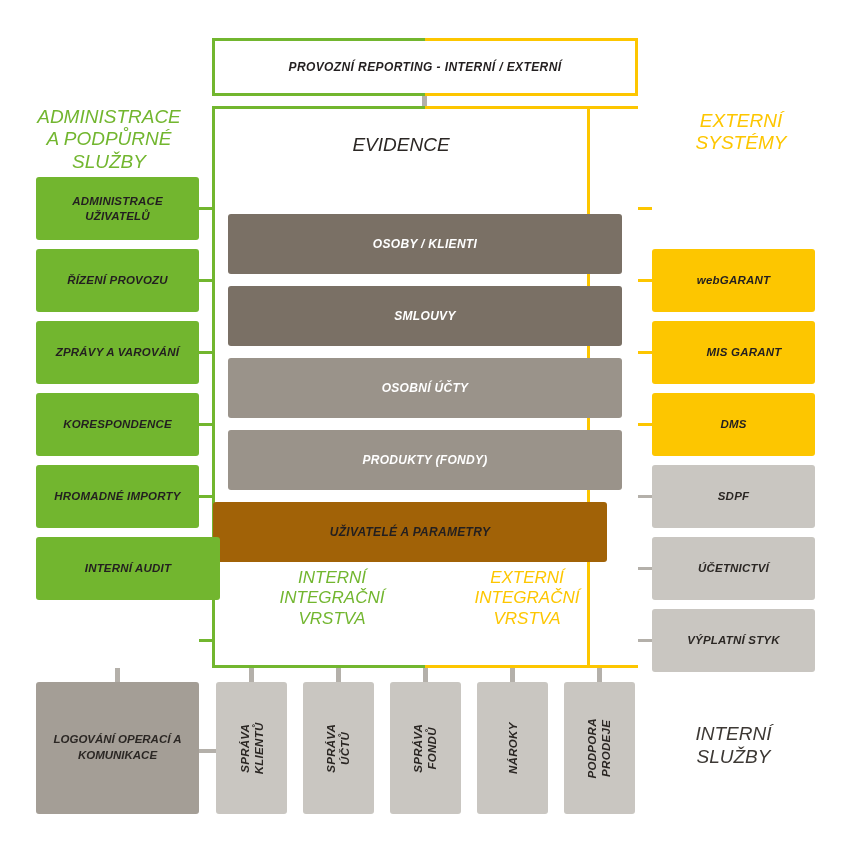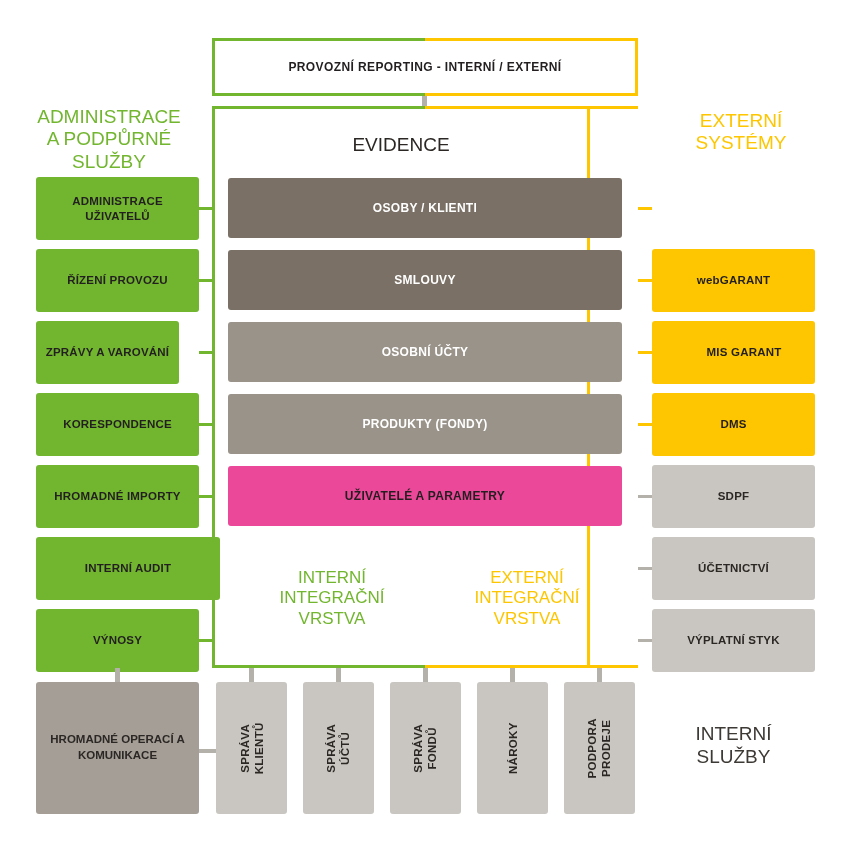--- a/index.html
+++ b/index.html
@@ -1,21 +1,21 @@
 <!DOCTYPE html>
 <html><head>
 <meta charset="utf-8">
 <style>
   html,body{margin:0;padding:0;background:#ffffff;}
   body{
     width:850px;height:850px;
     font-family:"Liberation Sans","DejaVu Sans",sans-serif;
     -webkit-font-smoothing:antialiased;
   }
-  #stage{position:relative;width:850px;height:850px;overflow:hidden;background:#fff;}
+  #stage{position:relative;width:850px;height:850px;overflow:hidden;background:#fff;font-style:italic;}
 
   
   .box{
     position:absolute;
     box-sizing:border-box;
     display:flex;align-items:center;justify-content:center;
     text-align:center;
     border-radius:3px;
     font-weight:bold;
     letter-spacing:.2px;
@@ -23,21 +23,21 @@
   }
   .box span{display:block;}
 
   .green-box{background:#72B62F;color:#231f20;font-size:11.5px;}
   .yellow-box{background:#FDC600;color:#231f20;font-size:11.5px;}
   .gray-box{background:#C9C6C1;color:#2b2724;font-size:11.5px;}
 
   
   .bar{position:absolute;box-sizing:border-box;display:flex;align-items:center;
        justify-content:center;border-radius:3px;font-weight:bold;font-size:12px;
-       letter-spacing:.3px;}
+       letter-spacing:.3px;margin-top:36px;}
 
   
   .col-head{
     position:absolute;text-align:center;line-height:1.18;
     font-size:19px;font-weight:400;
   }
   .col-head.left{color:#72B62F;}
   .col-head.right{color:#FDC600;}
 
   
@@ -131,21 +131,21 @@
     </div>
     <div class="bar" style="left:16px;top:144px;width:394px;height:60px;background:#7A7065;color:#ffffff;">
       <span>SMLOUVY</span>
     </div>
     <div class="bar" style="left:16px;top:216px;width:394px;height:60px;background:#9A938A;color:#ffffff;">
       <span>OSOBNÍ ÚČTY</span>
     </div>
     <div class="bar" style="left:16px;top:288px;width:394px;height:60px;background:#9A938A;color:#ffffff;">
       <span>PRODUKTY (FONDY)</span>
     </div>
-    <div class="bar" style="left:16px;top:360px;width:394px;height:60px;background:#ec4899;color:#231f20;">
+    <div class="bar" style="left:1px;top:360px;width:394px;height:60px;background:#a16207;color:#231f20;">
       <span>UŽIVATELÉ A PARAMETRY</span>
     </div>
 
     <div class="layer-label internal" style="left:30px;top:462px;width:180px;">
       <div>INTERNÍ</div>
       <div>INTEGRAČNÍ</div>
       <div>VRSTVA</div>
     </div>
     <div class="layer-label external" style="left:225px;top:462px;width:180px;">
       <div>EXTERNÍ</div>
@@ -170,34 +170,31 @@
 
   <div class="box green-box" style="left:36px;top:177px;width:163px;height:63px;">
     <div>
       <span>ADMINISTRACE</span>
       <span>UŽIVATELŮ</span>
     </div>
   </div>
   <div class="box green-box" style="left:36px;top:249px;width:163px;height:63px;">
     <span>ŘÍZENÍ PROVOZU</span>
   </div>
-  <div class="box green-box" style="left:36px;top:321px;width:143px;height:63px;">
+  <div class="box green-box" style="left:36px;top:321px;width:163px;height:63px;">
     <span>ZPRÁVY A VAROVÁNÍ</span>
   </div>
   <div class="box green-box" style="left:36px;top:393px;width:163px;height:63px;">
     <span>KORESPONDENCE</span>
   </div>
   <div class="box green-box" style="left:36px;top:465px;width:163px;height:63px;">
     <span>HROMADNÉ IMPORTY</span>
   </div>
   <div class="box green-box" style="left:36px;top:537px;width:184px;height:63px;">
     <span>INTERNÍ AUDIT</span>
-  </div>
-  <div class="box green-box" style="left:36px;top:609px;width:163px;height:63px;">
-    <span>VÝNOSY</span>
   </div>
 
   <div class="col-head right" style="left:648px;top:110px;width:186px;">
     <div>EXTERNÍ</div>
     <div>SYSTÉMY</div>
   </div>
 
   <div class="conn y" style="left:638px;top:207px;width:14px;height:3px;"></div>
   <div class="conn y" style="left:638px;top:279px;width:14px;height:3px;"></div>
   <div class="conn y" style="left:638px;top:351px;width:14px;height:3px;"></div>
@@ -228,21 +225,21 @@
   <div class="conn s" style="left:115px;top:668px;width:5px;height:14px;"></div>
   <div class="conn s" style="left:249px;top:668px;width:5px;height:14px;"></div>
   <div class="conn s" style="left:336px;top:668px;width:5px;height:14px;"></div>
   <div class="conn s" style="left:423px;top:668px;width:5px;height:14px;"></div>
   <div class="conn s" style="left:510px;top:668px;width:5px;height:14px;"></div>
   <div class="conn s" style="left:597px;top:668px;width:5px;height:14px;"></div>
   <div class="conn s" style="left:198px;top:749px;width:18px;height:4px;"></div>
 
   <div id="logbox" style="left:36px;top:682px;width:163px;height:132px;">
     <div>
-      <span>HROMADNÉ OPERACÍ</span>
+      <span>LOGOVÁNÍ OPERACÍ</span>
       <span>A KOMUNIKACE</span>
     </div>
   </div>
 
   <div class="vbox" style="left:216px;top:682px;width:71px;height:132px;">
     <div class="vtext">
       <div>SPRÁVA</div>
       <div>KLIENTŮ</div>
     </div>
   </div>

